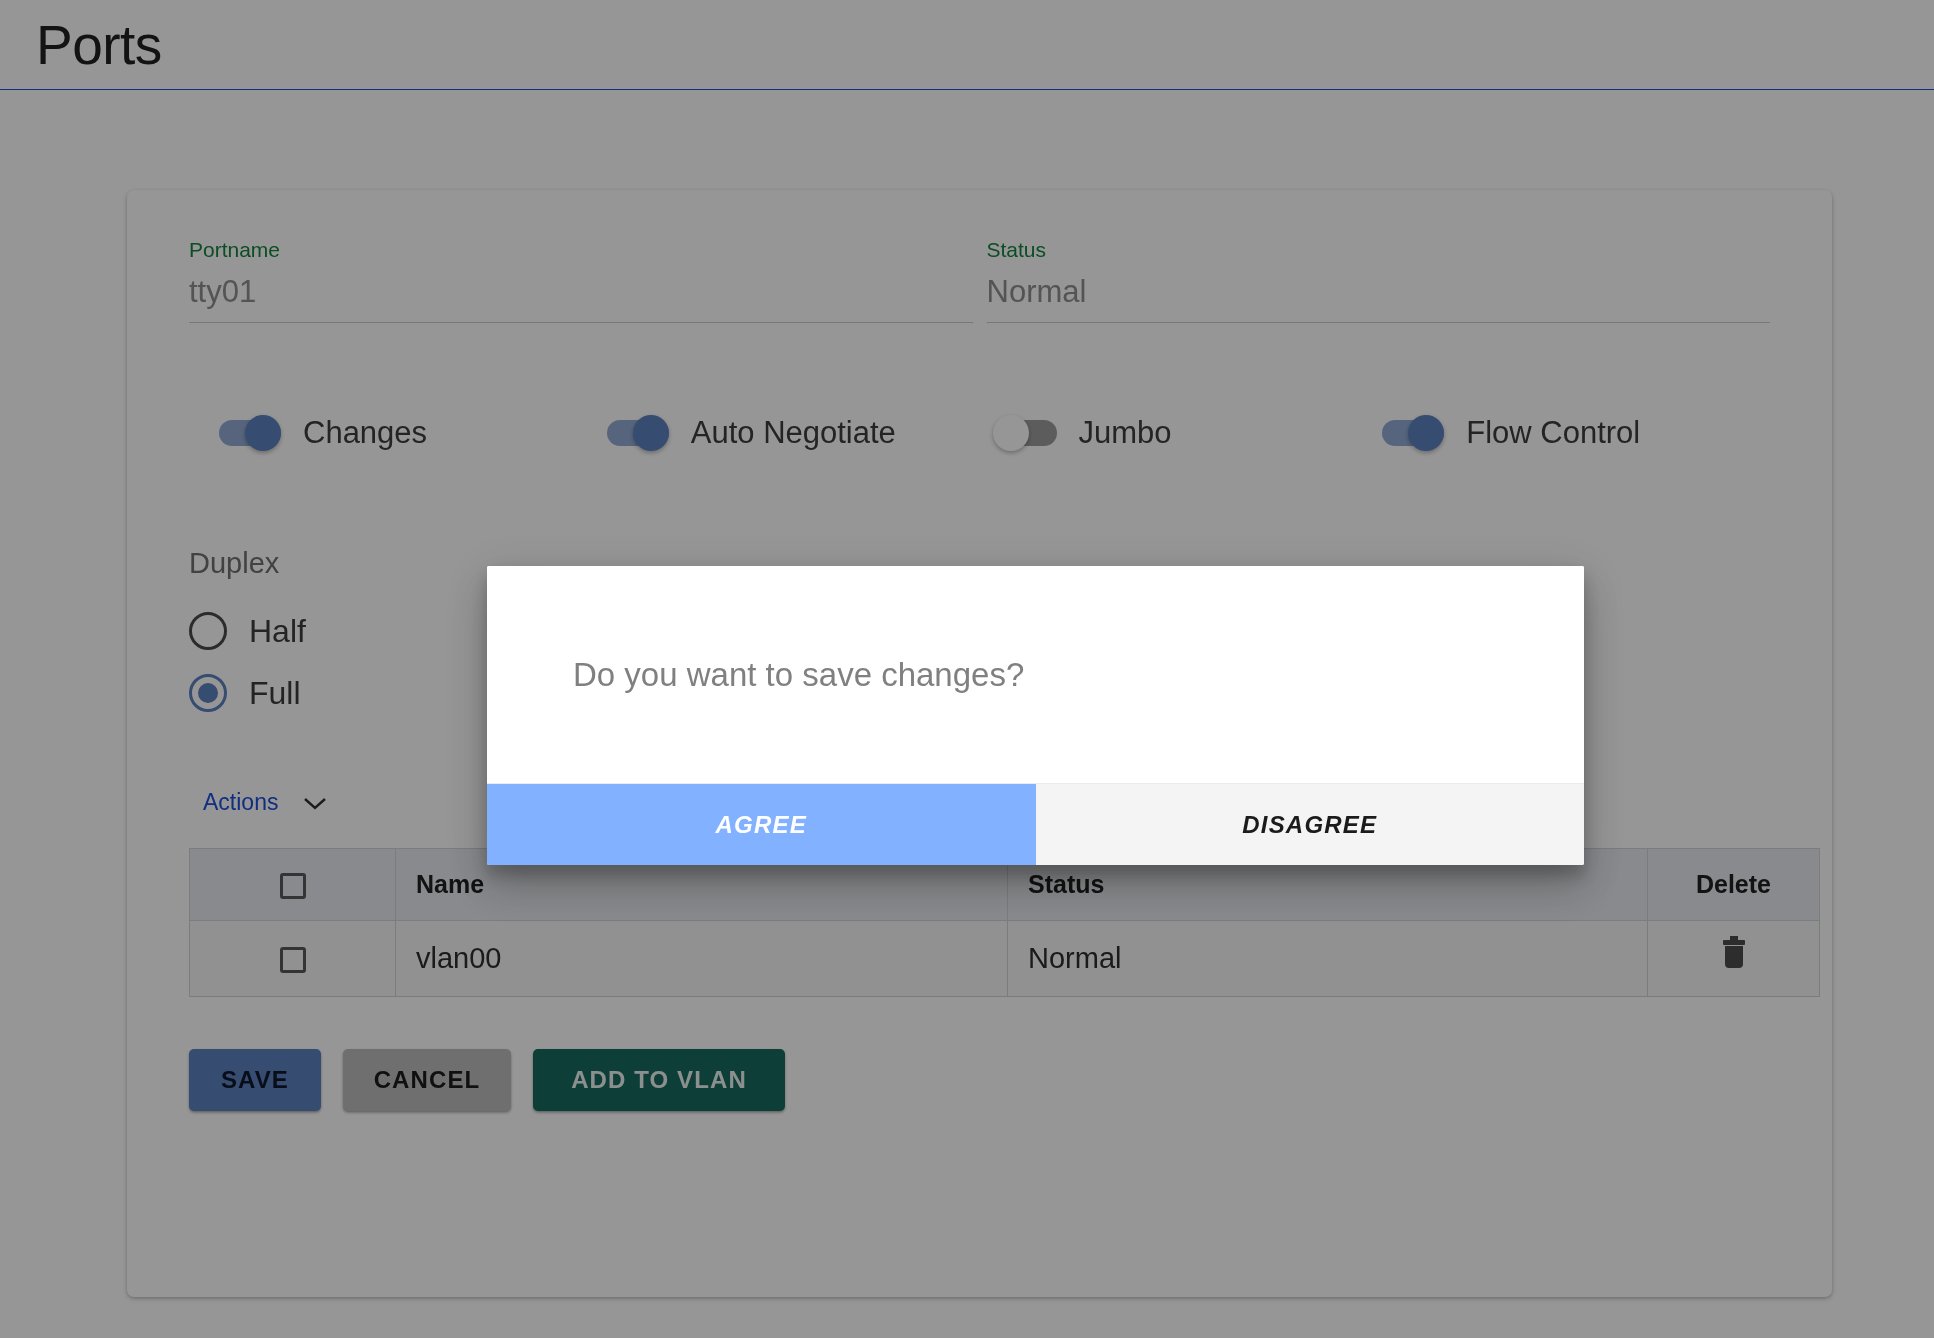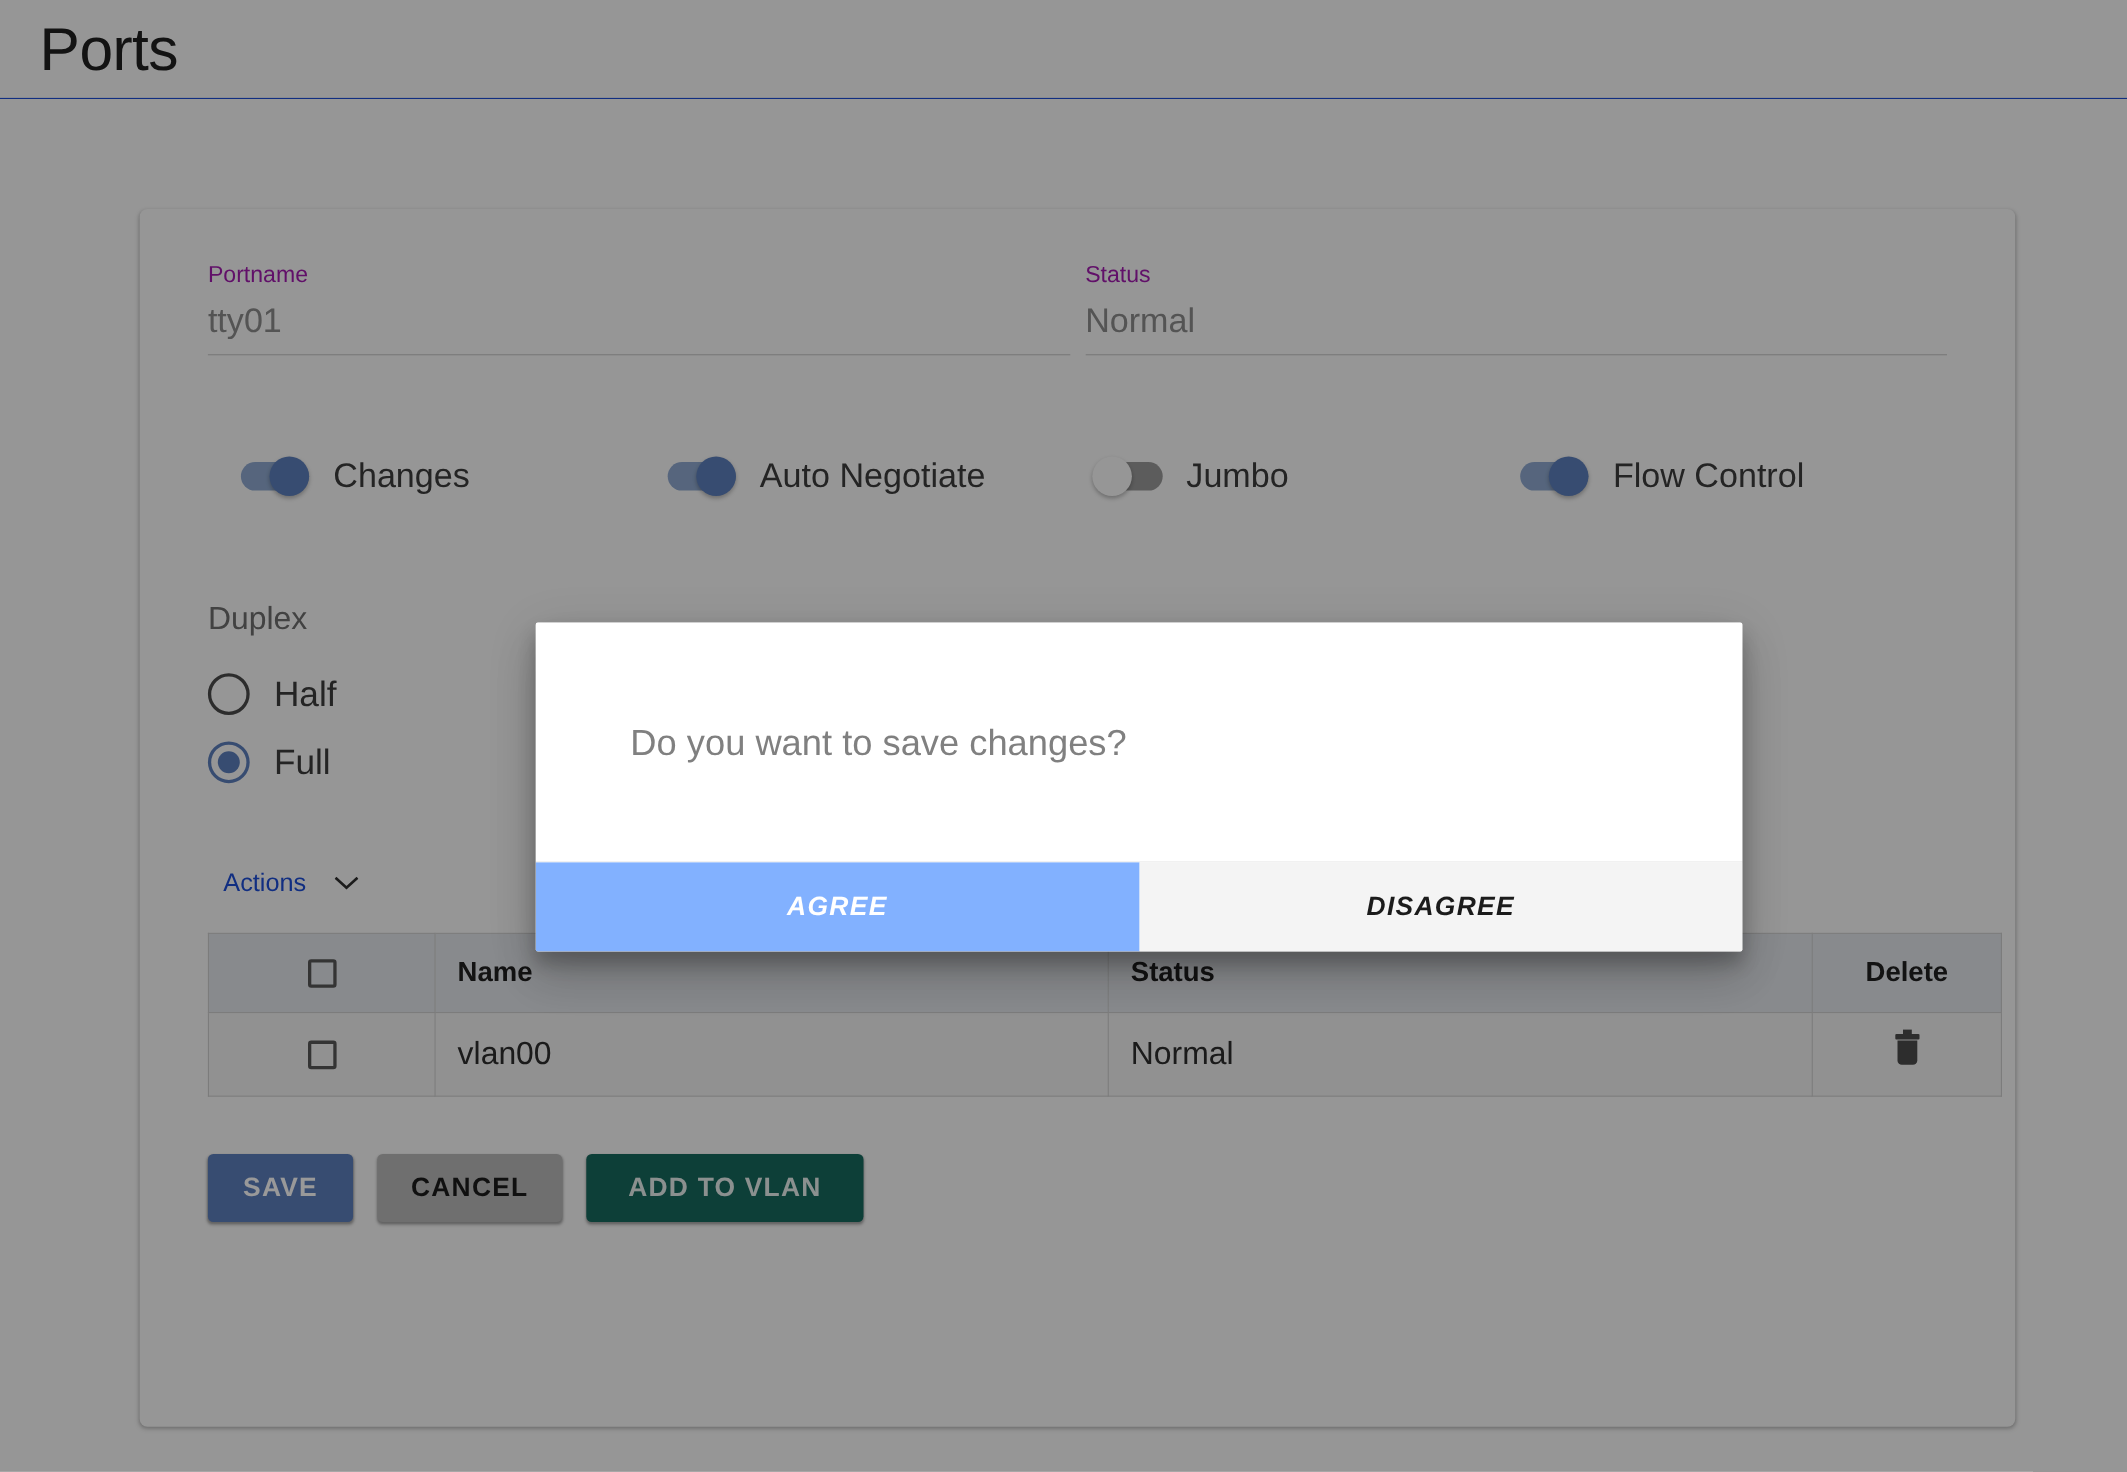--- a/index.html
+++ b/index.html
@@ -51,21 +51,21 @@
   .card-inner { padding: 48px 62px; }
 
   
   .fields-row {
     display: flex;
     gap: 14px;
   }
   .field { width: 805px; }
   .field-label {
     font-size: 21px;
-    color: #a21caf;
+    color: #15803d;
     margin-bottom: 12px;
   }
   .field-value {
     font-size: 31px;
     color: #8c8c8c;
     padding-bottom: 12px;
     border-bottom: 1px solid #c9c9c9;
     min-height: 44px;
   }
 
@@ -234,21 +234,21 @@
     border: none;
     border-radius: 5px;
     font-size: 24px;
     font-weight: bold;
     letter-spacing: 1.1px;
     cursor: pointer;
     font-family: "Liberation Sans", sans-serif;
     box-shadow: 0 2px 3px rgba(0,0,0,0.22), 0 1px 2px rgba(0,0,0,0.16);
     padding: 0 28px;
   }
-  .btn-save { background: #5c7fbd; color: #ffffff; min-width: 132px; }
+  .btn-save { background: #5c7fbd; color: #0f172a; min-width: 132px; }
   .btn-cancel { background: #b9b9b9; color: #1c1c1c; min-width: 168px; }
   .btn-vlan { background: #16695e; color: #e8f0ee; min-width: 252px; }
 
   
   .dialog {
     position: absolute;
     left: 487px; top: 566px;
     width: 1097px;
     z-index: 100;
     box-shadow: 0 11px 15px rgba(0,0,0,0.20), 0 9px 46px rgba(0,0,0,0.12), 0 24px 38px rgba(0,0,0,0.14);

